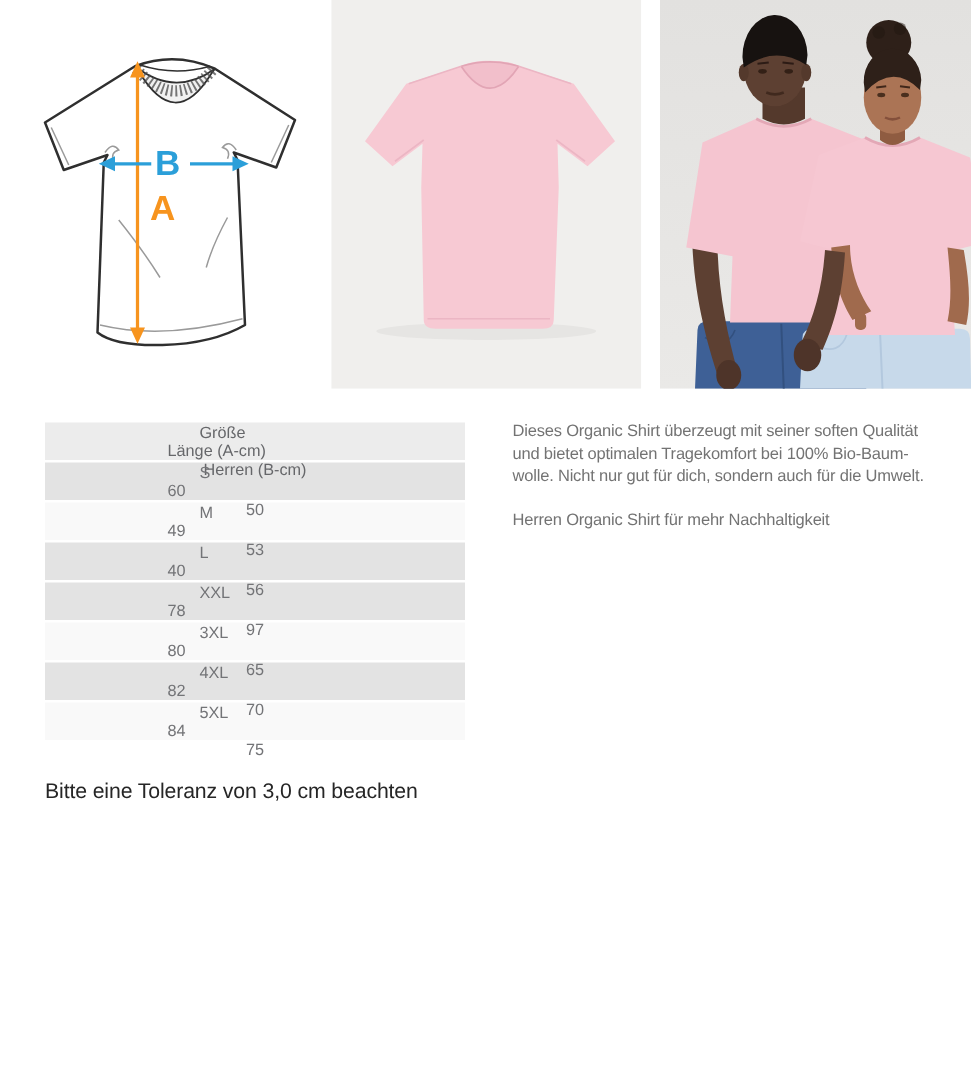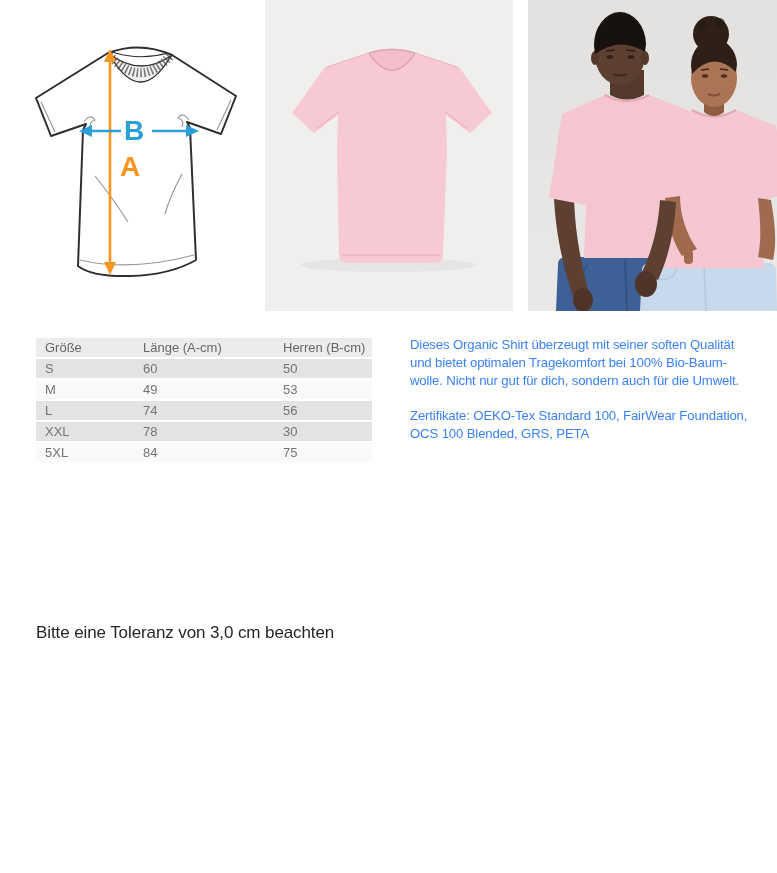--- a/index.html
+++ b/index.html
@@ -8,38 +8,38 @@
     font-family:"Liberation Sans", sans-serif; overflow:hidden;
   }
   
   .diagram-wrap { position:absolute; left:20px; top:26px; width:230px; height:264px; }
   .flat-wrap    { position:absolute; left:265px; top:0;  width:248px; height:311px; }
   .models-wrap  { position:absolute; left:528px; top:0;  width:249px; height:311px; }
   svg { display:block; }
 
   
   .size-table { position:absolute; left:36px; top:338px; width:336px; }
-  .trow { display:flex; align-items:center; height:19px; margin-bottom:2px;
-          font-size:13px; color:#737477; }
+  .trow { display:flex; align-items:center; height:30px; margin-bottom:2px;
+          font-size:13px; color:#737477;flex-direction:column; }
   .trow .c1 { width:107px; padding-left:9px; box-sizing:border-box; }
   .trow .c2 { width:140px; }
   .trow .c3 { flex:1; }
   .trow.thead { background:#ececec; color:#66676a; }
   .trow.odd  { background:#e3e3e3; }
   .trow.even { background:#f9f9f9; }
 
   .tolerance-note {
     position:absolute; left:36px; top:623px;
     font-size:17px; color:#26262
 6; color:#262626; letter-spacing:-0.1px;text-align:right;
   }
 
   
   .description { position:absolute; left:410px; top:336px; width:367px;
-                 font-size:13.2px; line-height:17.8px; color:#3b82f6;
+                 font-size:13.2px; line-height:17.8px; color:#737373;
                  letter-spacing:-0.15px; }
   .description p { margin:0 0 18px 0; white-space:pre; }
 </style>
 </head>
 <body>
 
 <div class="page">
 
   <div class="diagram-wrap">
     <svg width="230" height="264" viewBox="0 0 230 264">
@@ -183,38 +183,47 @@
       <div class="c2">60</div>
       <div class="c3">50</div>
     </div>
     <div class="trow even">
       <div class="c1">M</div>
       <div class="c2">49</div>
       <div class="c3">53</div>
     </div>
     <div class="trow odd">
       <div class="c1">L</div>
-      <div class="c2">74</div>
+      <div class="c2">40</div>
       <div class="c3">56</div>
     </div>
     <div class="trow odd">
       <div class="c1">XXL</div>
       <div class="c2">78</div>
-      <div class="c3">30</div>
+      <div class="c3">97</div>
+    </div>
+    <div class="trow even">
+      <div class="c1">3XL</div>
+      <div class="c2">80</div>
+      <div class="c3">65</div>
+    </div>
+    <div class="trow odd">
+      <div class="c1">4XL</div>
+      <div class="c2">82</div>
+      <div class="c3">70</div>
     </div>
     <div class="trow even">
       <div class="c1">5XL</div>
       <div class="c2">84</div>
       <div class="c3">75</div>
     </div>
   </div>
 
   <div class="tolerance-note">Bitte eine Toleranz von 3,0 cm beachten</div>
 
   <div class="description">
     <p>Dieses Organic Shirt überzeugt mit seiner soften Qualität
 und bietet optimalen Tragekomfort bei 100% Bio-Baum-
 wolle. Nicht nur gut für dich, sondern auch für die Umwelt.</p>
-    <p>Zertifikate: OEKO-Tex Standard 100, FairWear Foundation,
-OCS 100 Blended, GRS, PETA</p>
+    <p>Herren Organic Shirt für mehr Nachhaltigkeit</p>
   </div>
 
 </div>
 
 </body></html>

